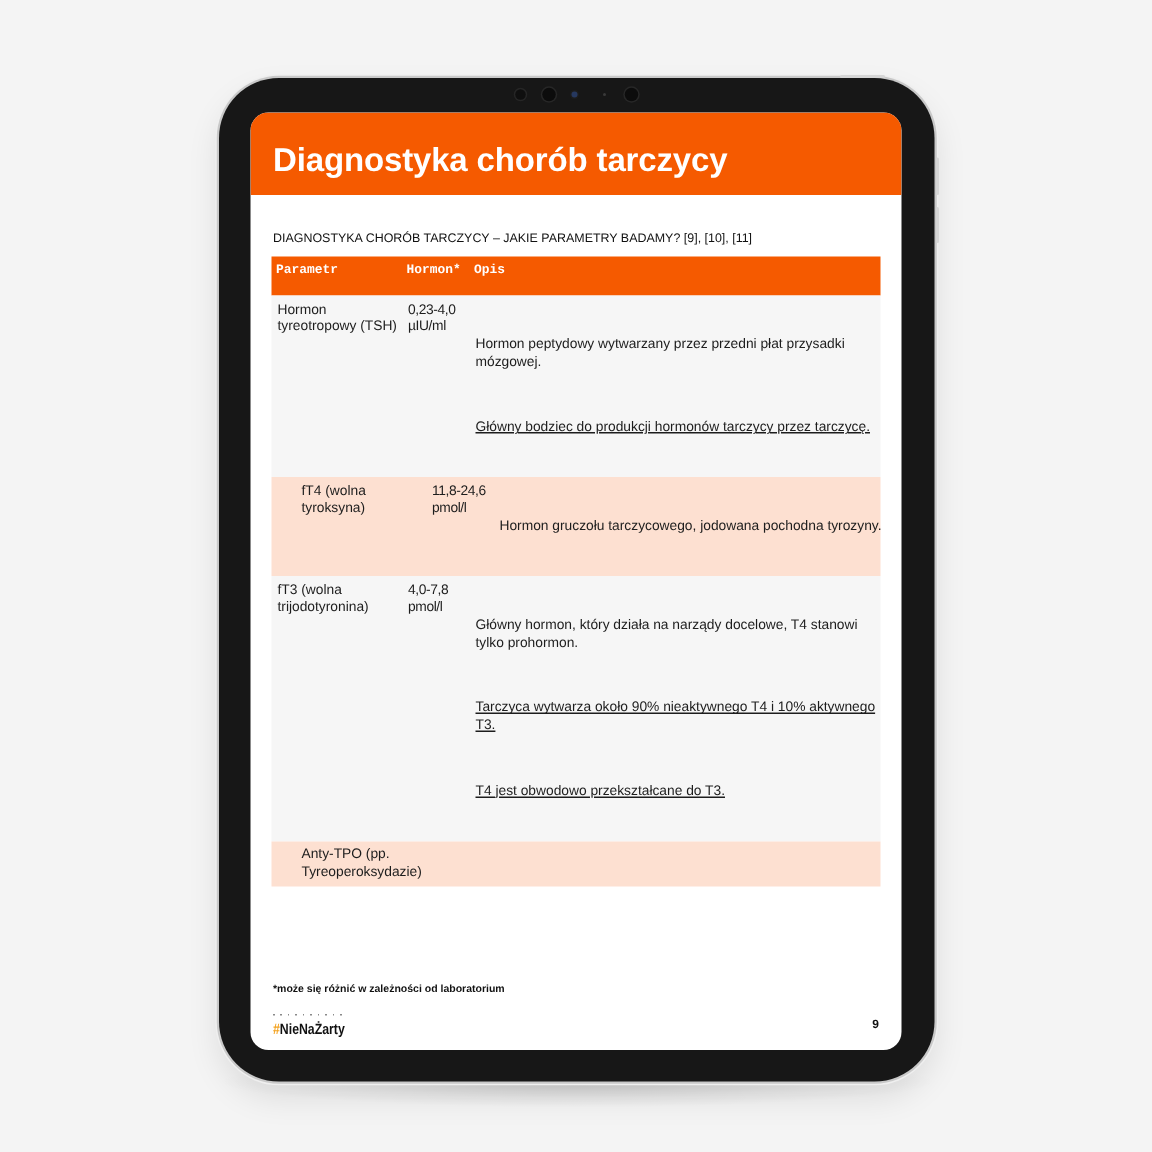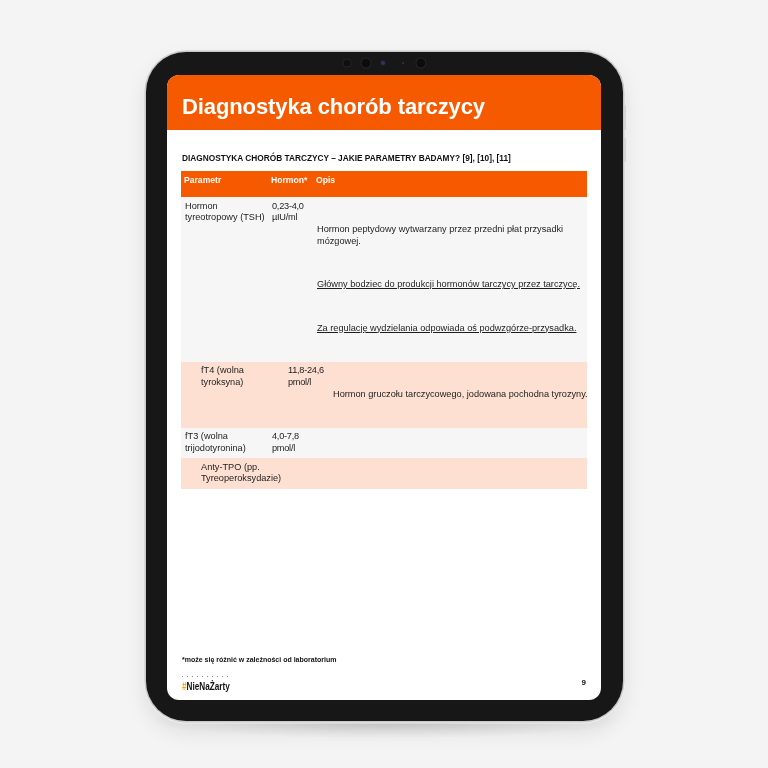--- a/index.html
+++ b/index.html
@@ -36,28 +36,28 @@
       position: absolute; left: 0; top: 0; width: 100%; height: 55px;
       background: var(--brand_orange);
     }
     .doc-title {
       position: absolute; left: 15px; top: 21px;
       font-size: 22px; line-height: 22px; font-weight: bold; color: #ffffff;
       letter-spacing: -0.1px; white-space: nowrap;
     }
     .doc-subtitle {
       position: absolute; left: 15px; top: 78px;
-      font-size: 8.3px; line-height: 10px; font-weight: bold; color: #111111;
+      font-size: 8.3px; line-height: 10px; font-weight: normal; color: #111111;
       white-space: nowrap;
     }
     .table { position: absolute; left: 14px; top: 96px; width: 406px; }
     .thead, .row { display: grid; grid-template-columns: 87px 45px 274px; }
     .thead {
       height: 26px; background: var(--brand_orange); color: #ffffff;
-      font-size: 8.6px; font-weight: bold;
+      font-size: 8.6px; font-weight: bold; font-family: Liberation Mono, monospace;
     }
     .thead > div { padding: 4px 4px 0 3px; line-height: 11px; white-space: nowrap; }
     .row[data-variant="plain"] { background: var(--row_plain); }
     .row[data-variant="highlight"] { background: var(--row_highlight); padding-left: 16px; }
     .cell {
       padding: 3.5px 4px; font-size: 9.2px; line-height: 11.8px;
       white-space: pre; color: #1d1d1d;
     }
     .cell.norma { letter-spacing: -0.25px; }
     .para + .para { margin-top: 8px; text-decoration: underline; }
@@ -114,39 +114,45 @@
 
       <div class="row" data-variant="plain">
         <div class="cell">Hormon
 tyreotropowy (TSH)</div>
         <div class="cell norma">0,23-4,0
 µIU/ml</div>
         <div class="cell">
           <div class="para">Hormon peptydowy wytwarzany przez przedni płat przysadki
 mózgowej.</div>
           <div class="para">Główny bodziec do produkcji hormonów tarczycy przez tarczycę.</div>
-          <div class="para">Za regulację wydzielania odpowiada oś podwzgórze-przysadka.</div>
         </div>
       </div>
 
       <div class="row" data-variant="highlight">
         <div class="cell">fT4 (wolna
 tyroksyna)</div>
         <div class="cell norma">11,8-24,6
 pmol/l</div>
         <div class="cell">
           <div class="para">Hormon gruczołu tarczycowego, jodowana pochodna tyrozyny.</div>
         </div>
       </div>
 
       <div class="row" data-variant="plain">
         <div class="cell">fT3 (wolna
 trijodotyronina)</div>
         <div class="cell norma">4,0-7,8
 pmol/l</div>
+        <div class="cell">
+          <div class="para">Główny hormon, który działa na narządy docelowe, T4 stanowi
+tylko prohormon.</div>
+          <div class="para">Tarczyca wytwarza około 90% nieaktywnego T4 i 10% aktywnego
+T3.</div>
+          <div class="para">T4 jest obwodowo przekształcane do T3.</div>
+        </div>
       </div>
 
       <div class="row" data-variant="highlight">
         <div class="cell">Anty-TPO (pp.
 Tyreoperoksydazie)</div>
       </div>
 
     </div>
 
     <div class="footnote">*może się różnić w zależności od laboratorium</div>

